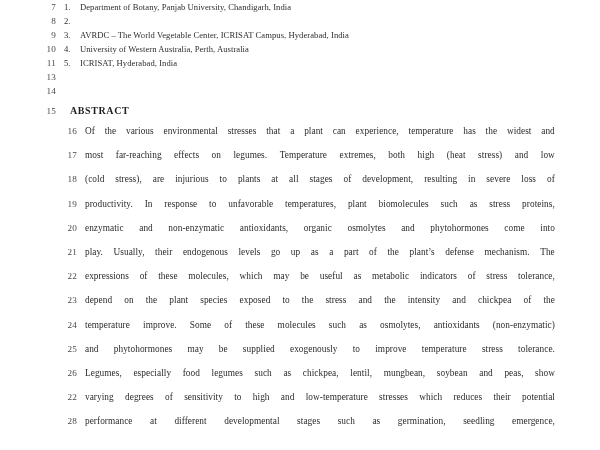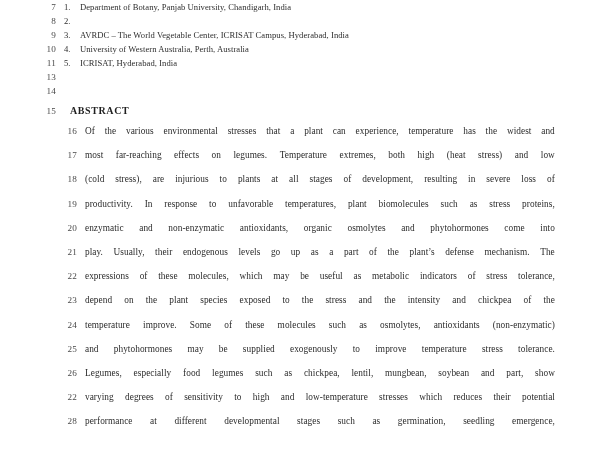--- a/index.html
+++ b/index.html
@@ -386,21 +386,21 @@
             <span>especially</span>
             <span>food</span>
             <span>legumes</span>
             <span>such</span>
             <span>as</span>
             <span>chickpea,</span>
             <span>lentil,</span>
             <span>mungbean,</span>
             <span>soybean</span>
             <span>and</span>
-            <span>part,</span>
+            <span>peas,</span>
             <span>show</span>
           </div>
       </div>
     </div>
     <div class="row body-row">
       <div class="lineno">22</div>
       <div class="content">
         <div class="body-line jtarget just">
             <span>varying</span>
             <span>degrees</span>

